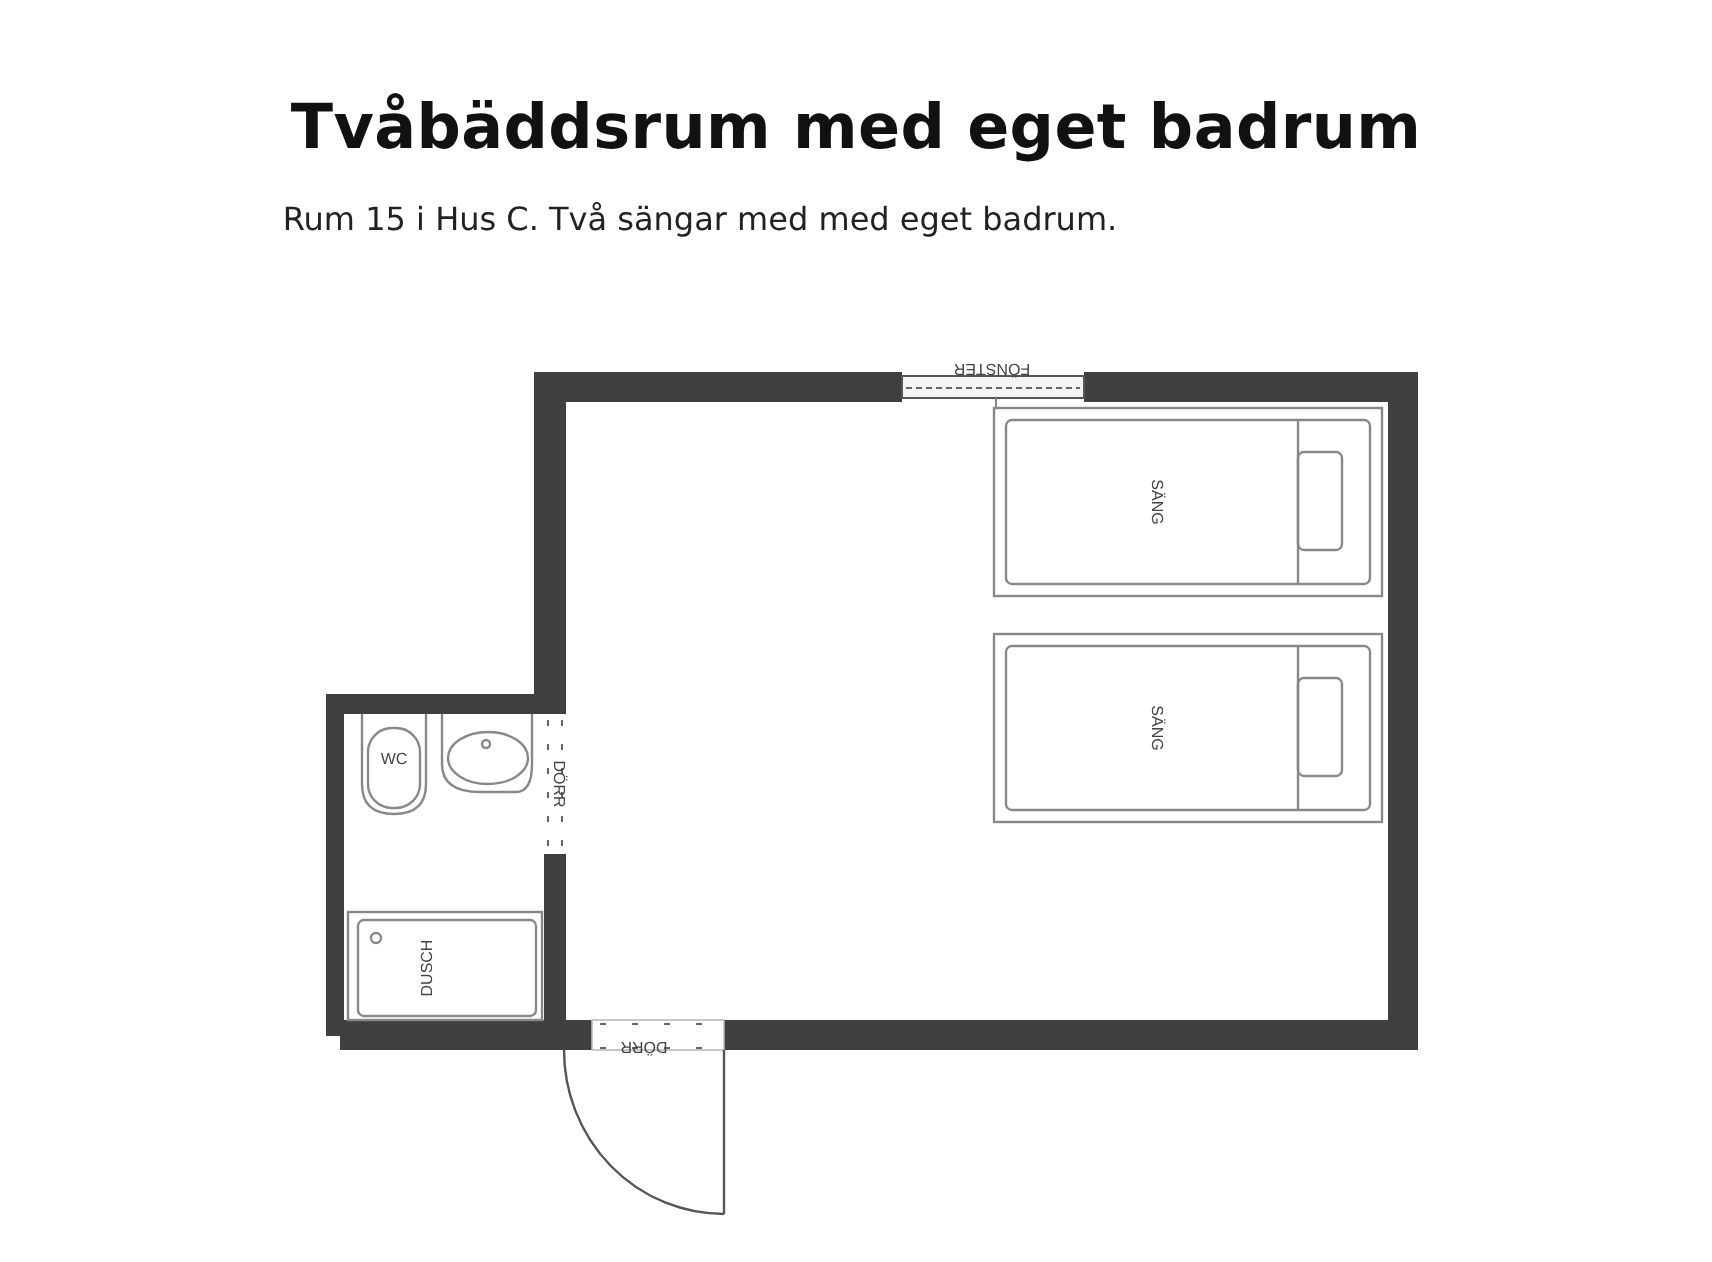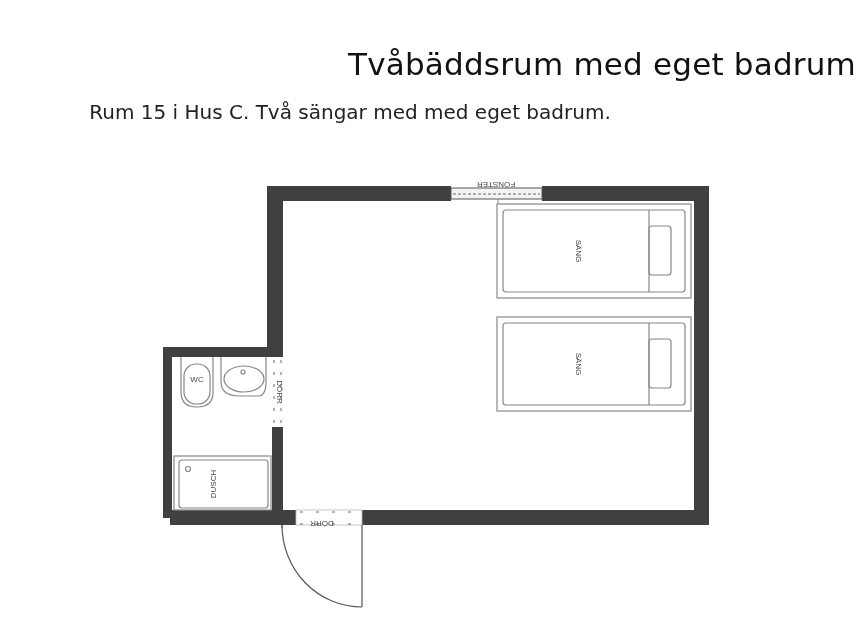--- a/index.html
+++ b/index.html
@@ -1,18 +1,18 @@
 <!DOCTYPE html>
 <html><head>
 <meta charset="utf-8">
 <style>
   html, body { margin: 0; padding: 0; background: #ffffff; }
   body { width: 856px; height: 631px; position: relative; overflow: hidden; font-family: "DejaVu Sans", sans-serif; }
-  .title { position: absolute; left: 0; width: 856px; top: 46px; text-align: right; font-weight: normal; font-size: 31px; color: #111; letter-spacing: 0.2px; }
-  .subtitle { position: absolute; left: 0; width: 700px; top: 100px; text-align: center; font-size: 20px; color: #222; }
+  .title { position: absolute; left: 0; width: 856px; top: 46px; text-align: center; font-weight: bold; font-size: 31px; color: #111; letter-spacing: 0.2px; }
+  .subtitle { position: absolute; left: 0; width: 700px; top: 100px; text-align: center; font-size: 16px; color: #222; }
   svg.plan { position: absolute; left: 0; top: 0; }
   .lbl { font-family: "Liberation Sans", sans-serif; font-size: 8px; fill: #444; }
 </style>
 </head>
 <body>
 
 <div class="title">Tvåbäddsrum med eget badrum</div>
 <div class="subtitle">Rum 15 i Hus C. Två sängar med med eget badrum.</div>
 
 <svg class="plan" width="856" height="631" viewBox="0 0 856 631">

